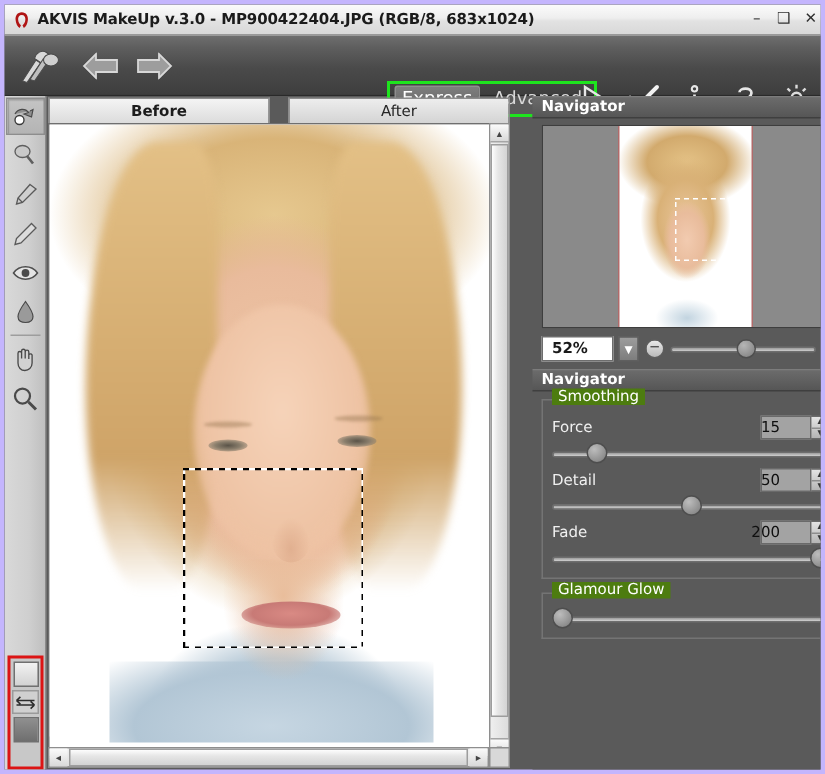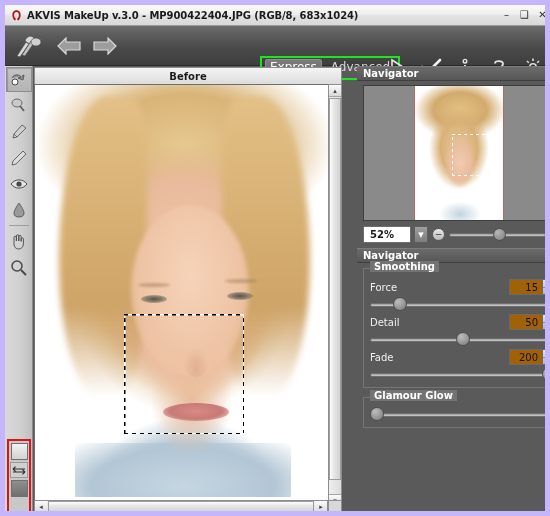--- a/index.html
+++ b/index.html
@@ -6,21 +6,21 @@
   html, body {
     width: 550px; height: 516px;
     font-family: "DejaVu Sans", sans-serif;
     overflow: hidden;
     background: #3a3a3a;
   }
   .app {
     position: relative;
     width: 550px; height: 516px;
     background: #5a5a5a;
-    border: 5px solid #c4b5fd;
+    border: 3px solid #c4b5fd;
     overflow: hidden;
   }
 
   
   .titlebar {
     position: absolute; left: 0; top: 0; width: 550px; height: 21px;
     background: linear-gradient(180deg,#fbfbfb 0%,#eeeeee 45%,#e2e2e2 55%,#d8d8d8 100%);
     border-bottom: 1px solid #9a9a9a;
     display: flex; align-items: center;
   }
@@ -252,29 +252,29 @@
 
   .group {
     margin: 5px 6px 0 6px; border: 1px solid #747474; border-top: none;
     padding: 0 6px 6px 6px; position: relative; padding-top: 8px;
   }
   .group::before {
     content:""; position:absolute; left:0; top:0; width: 6px; height:1px; background:#747474;
   }
   .group-title {
     position: absolute; top: -7px; left: 6px; padding: 0 4px;
-    font-size: 10px; font-weight: bold; color: #ffffff; background: #737373;
+    font-size: 10px; font-weight: normal; color: #ffffff; background: #4d7c0f;
   }
   .prow { display: flex; align-items: center; justify-content: space-between; margin-top: 3px; }
   .plabel { font-size: 10px; color: #f0f0f0; }
   .spin { display:flex; }
   .spin-val {
-    width: 34px; height: 16px; background:#a16207; border:1px solid #6a6a6a;
+    width: 34px; height: 16px; background:#a3a3a3; border:1px solid #6a6a6a;
     font-size: 10px; color:#101010; display:flex; align-items:center; justify-content:flex-end;
-    padding-right: 4px;
+    padding-right: 20px;
   }
   .spin-btns { width: 13px; height: 16px; border:1px solid #6a6a6a; border-left:none;
                background: linear-gradient(180deg,#e4e4e4,#b4b4b4);
                display:flex; flex-direction:column; }
   .spin-btns div { flex:1; display:flex; align-items:center; justify-content:center; font-size:5px; color:#333; }
   .spin-btns div:first-child { border-bottom:1px solid #8d8d8d; }
   .slider { position: relative; height: 14px; margin-top: 2px; }
   .slider .trk { position:absolute; left:0; right:0; top:6px; height:4px;
                  background: linear-gradient(180deg,#9c9c9c,#cfcfcf);
                  border:1px solid #6e6e6e; border-radius:2px; }
@@ -436,20 +436,21 @@
     <div class="swap">
       <svg width="14" height="11" viewBox="0 0 14 11">
         <path d="M1 4 L13 4 M1 4 L3.6 1.6 M1 4 L3.6 6.4 M13 7 L1 7 M13 7 L10.4 4.6 M13 7 L10.4 9.4" stroke="#2d2d2d" stroke-width="1.1" fill="none"></path>
       </svg>
     </div>
     <div class="swatch sw-bg"></div>
   </div>
 
   <div class="tabs">
     <div class="tab">Before</div>
+    <div class="tab inactive">After</div>
   </div>
 
   <div class="canvas-frame">
     <div class="photo">
       <div class="hair-l"></div>
       <div class="hair-r"></div>
       <div class="shirt"></div>
       <div class="neck"></div>
       <div class="face-oval"></div>
       <div class="brow l"></div>

